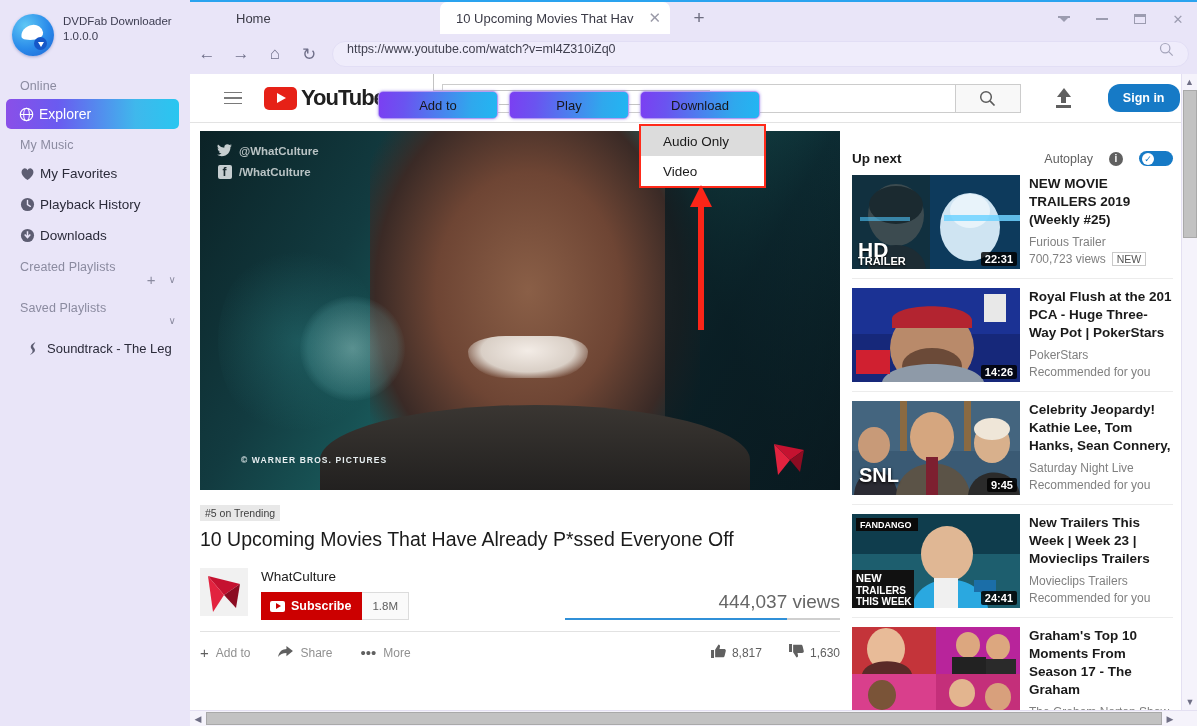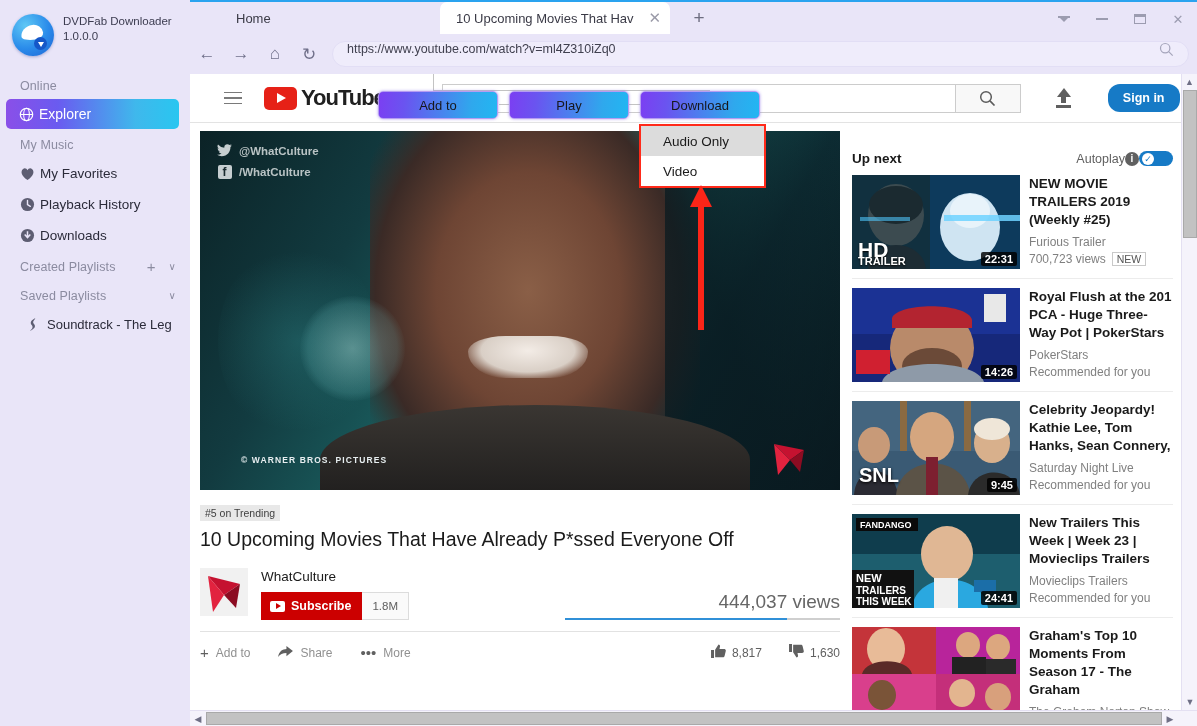--- a/index.html
+++ b/index.html
@@ -38,21 +38,21 @@
     position: absolute; right: 10px; bottom: 9px;
     width: 0; height: 0; border-left: 3.5px solid transparent;
     border-right: 3.5px solid transparent; border-top: 5px solid #fff; z-index: 2;
   }
   .logo-text { margin-left: 9px; font-size: 11.5px; color: #3c3c50; line-height: 15px; }
 
   .side-section {
     font-size: 12.5px; color: #8b8ba0; padding: 9px 0 6px 20px;
     letter-spacing: .1px;
   }
-  .side-section.with-ctl { display: flex; align-items: center; }
+  .side-section.with-ctl { display: flex; align-items: flex-start; flex-direction: column; }
   .side-section.with-ctl .ctls { margin-left: auto; margin-right: 14px; display: flex; gap: 13px; color: #8b8ba0; }
   .ctl-plus { font-size: 15px; line-height: 12px; }
   .ctl-chev { font-size: 10px; line-height: 12px; }
 
   .side-item {
     display: flex; align-items: center; height: 31px;
     padding-left: 20px; font-size: 13.5px; color: #2b2b3a; cursor: pointer;
   }
   .side-item .ico { width: 20px; flex: none; display: inline-flex; align-items: center; justify-content: flex-start; }
   .side-item.active {
@@ -193,21 +193,21 @@
   .actions { display: flex; align-items: center; padding: 12px 0 10px 0; position: relative; }
   .act { display: flex; align-items: center; color: #909090; font-size: 12px; margin-right: 28px; }
   .act .ai { margin-right: 7px; color: #606060; font-size: 15px; }
   .likes { position: absolute; right: 0; display: flex; align-items: center; gap: 7px; color: #606060; font-size: 12px; }
   .likes .g { display: flex; align-items: center; gap: 6px; margin-left: 20px; }
 
   
   #rightcol { width: 330px; padding: 5px 0 0 9px; }
   .upnextrow { display: flex; align-items: flex-end; height: 30px; }
   .upnext { font-size: 13.5px; font-weight: bold; color: #1a1a1a; }
-  .autoplay { margin-left: auto; display: flex; align-items: center; gap: 0; color: #606060; font-size: 12.5px; }
+  .autoplay { margin-left: auto; display: flex; align-items: center; gap: 16px; color: #606060; font-size: 12.5px; }
   .infoico { width: 14px; height: 14px; border-radius: 50%; background: #606060; color: #fff;
              font-size: 10px; font-weight: bold; display:flex;align-items:center;justify-content:center; }
   .toggle { width: 34px; height: 15px; border-radius: 8px; background: #167ac6; display: flex; align-items: center;
             padding: 0 2px; }
   .toggle .knob { width: 12px; height: 12px; border-radius: 50%; background: #fff; margin-left: 1px;
                   display:flex;align-items:center;justify-content:center; color:#167ac6; font-size:9px; }
   .vitem { display: flex; padding: 9px 0; border-bottom: 1px solid #ececec; }
   .vitem:last-child { border-bottom: none; }
   .thumb { width: 168px; height: 94px; position: relative; flex: none; overflow: hidden; background: #222; }
   .dur { position: absolute; right: 3px; bottom: 3px; background: rgba(0,0,0,.82); color: #fff;

